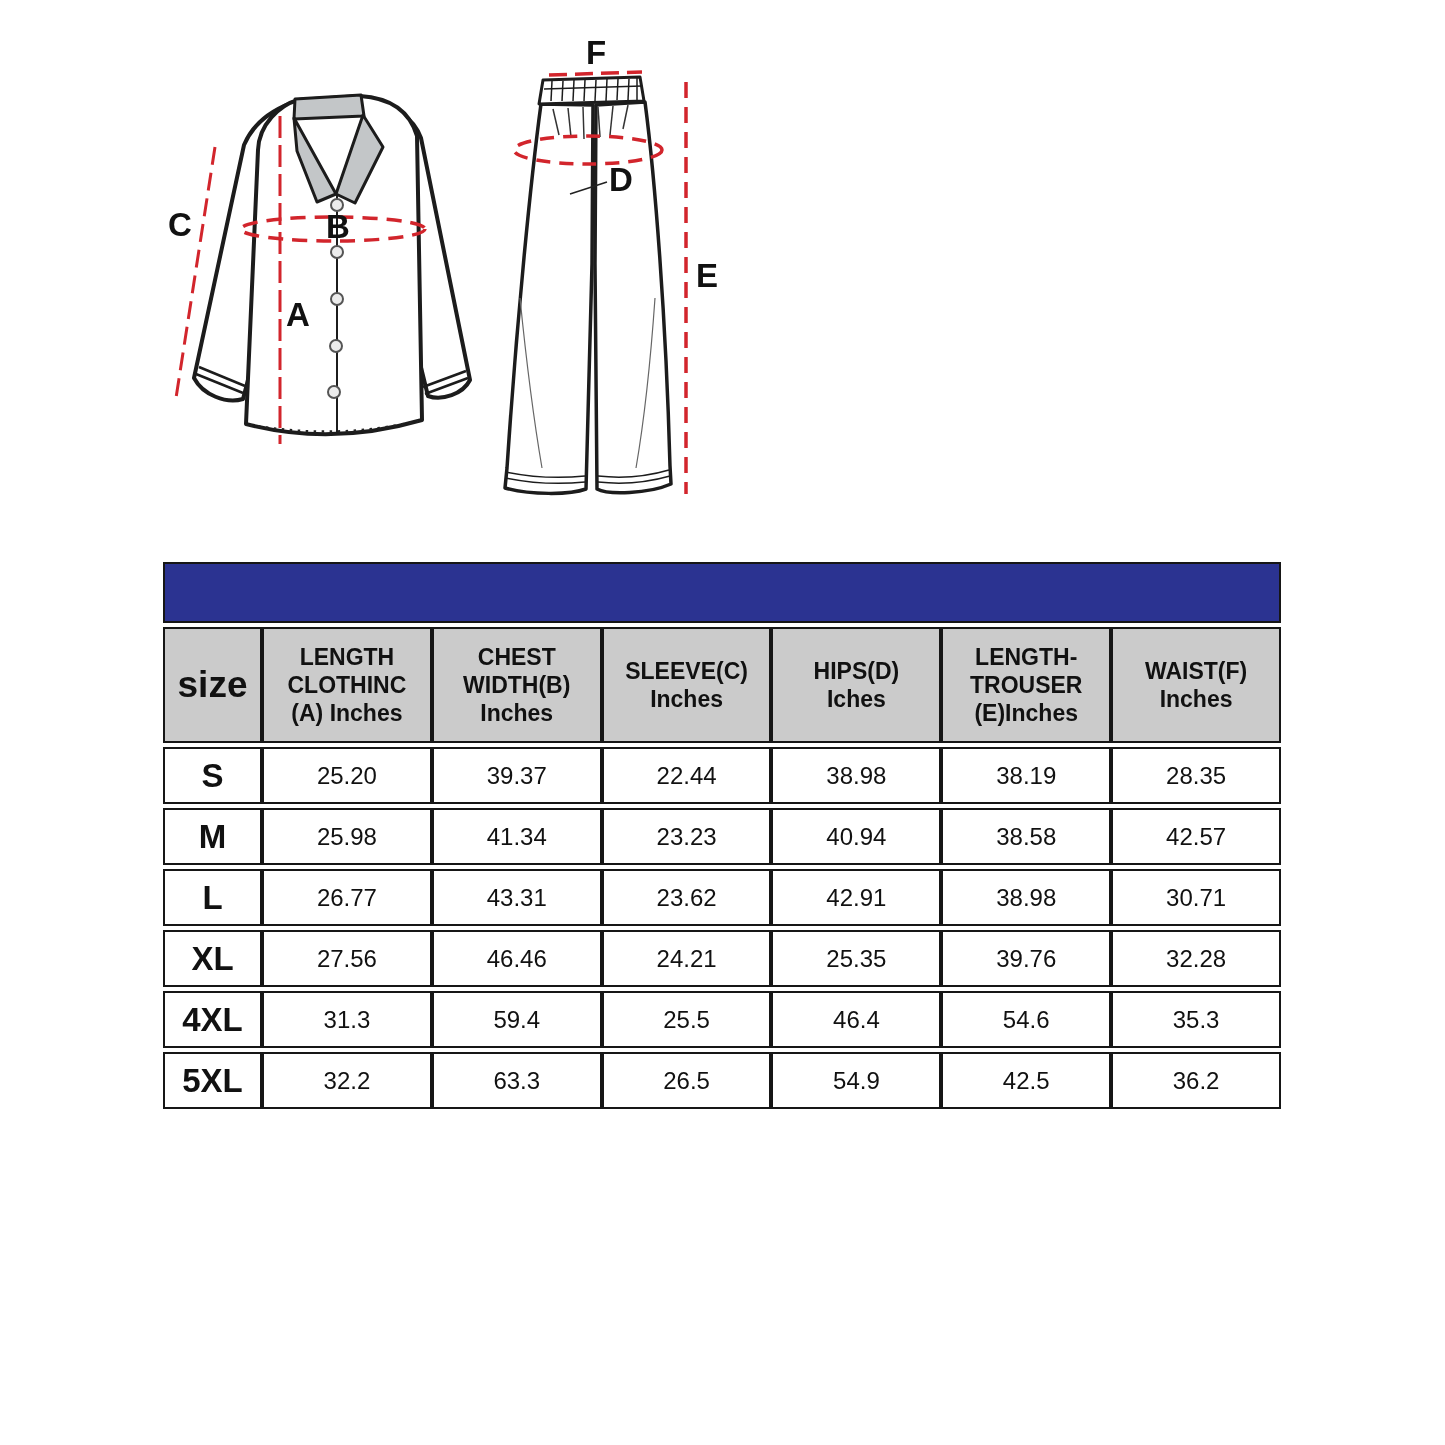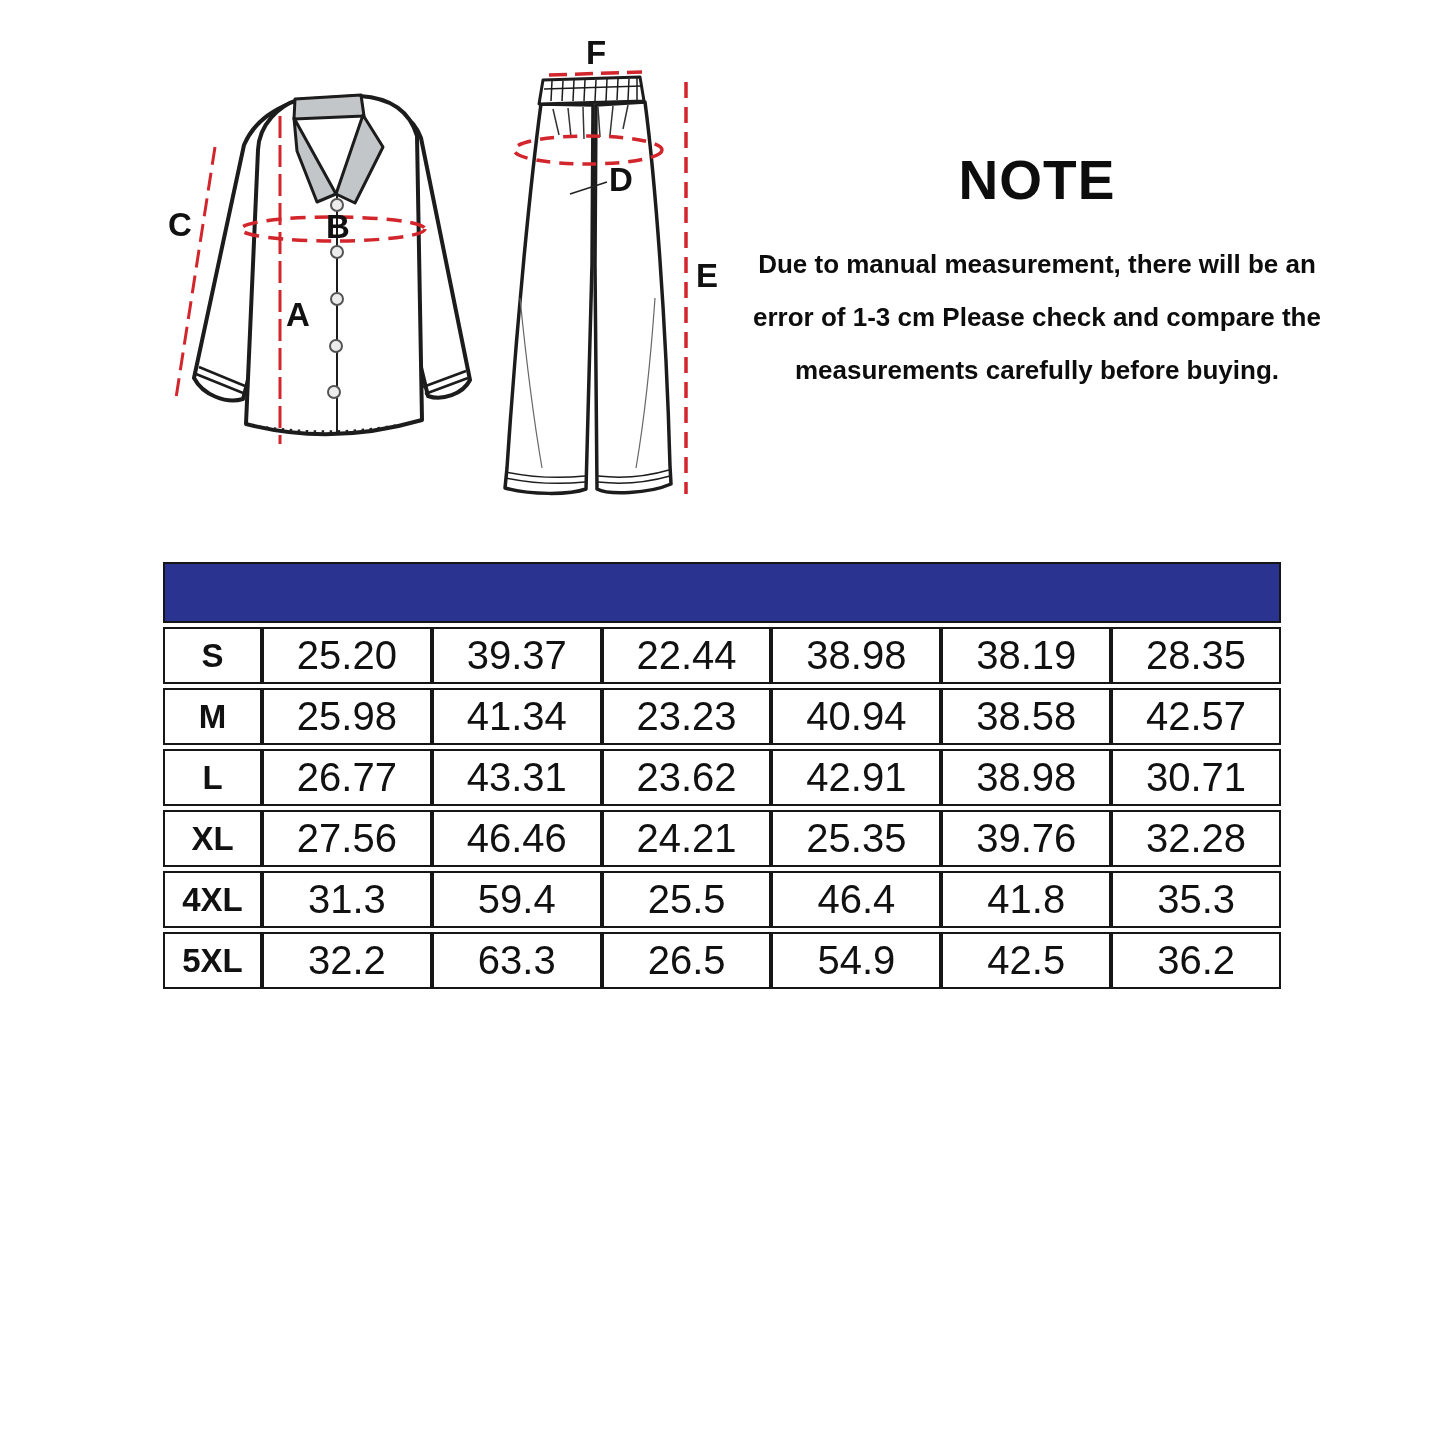--- a/index.html
+++ b/index.html
@@ -12,21 +12,21 @@
   .note{position:absolute;left:752px;top:148px;width:570px;text-align:center;color:#0d0d0d;}
   .note-title{font-size:55px;font-weight:900;letter-spacing:1px;margin:0 0 26px 0;}
   .note-line{font-size:26px;font-weight:bold;line-height:53px;margin:0;white-space:nowrap;}
 
   
   .size-table{position:absolute;left:163px;top:558px;width:1118px;border-collapse:separate;border-spacing:0 4px;table-layout:fixed;color:#111;}
   .size-table td,.size-table th{border:2px solid #161616;text-align:center;vertical-align:middle;background:#fff;padding:0;overflow:hidden;}
   .banner-cell{height:57px;border:2px solid #161616;}
   .head-row th{height:112px;background:transparent;font-size:23px;line-height:28px;font-weight:bold;white-space:pre-line;}
   .head-row th.size-th{font-size:37px;font-weight:bold;}
-  .data-row td{height:53px;font-size:40px;font-weight:400;}
+  .data-row td{height:53px;font-size:24px;font-weight:400;}
   .data-row td.szl{font-size:33px;font-weight:bold;}
 </style>
 </head>
 <body>
 
 <div class="page">
 
   <svg class="diagram" width="620" height="520" viewBox="140 30 620 520">
 
     <g fill="#ffffff" stroke="#1c1c1c" stroke-width="4" stroke-linejoin="round">
@@ -108,40 +108,52 @@
     <g fill="#111" font-family="Liberation Sans, sans-serif" font-size="33" font-weight="bold" text-anchor="middle">
       <text x="180" y="238">C</text>
       <text x="298" y="328">A</text>
       <text x="338" y="240">B</text>
       <text x="621" y="193">D</text>
       <text x="707" y="289">E</text>
       <text x="596" y="66">F</text>
     </g>
   </svg>
 
-  <div class="note">
-    <h1 class="note-title">NOTE</h1>
-    <p class="note-line">Due to manual measurement, there will be an</p>
-    <p class="note-line">error of 1-3 cm Please check and compare the</p>
-    <p class="note-line">measurements carefully before buying.</p>
-  </div>
 
   <table class="size-table">
     <colgroup>
       <col style="width:99px">
         <col>
         <col>
         <col>
         <col>
         <col>
         <col>
     </colgroup>
     <tbody>
         <tr>
       <td class="banner-cell" colspan="7" style="background: rgb(43, 51, 145);"></td>
+    </tr>
+    <tr class="head-row" style="background: rgb(203, 203, 203);">
+      <th class="size-th">size</th>
+      <th>LENGTH
+CLOTHINC
+(A) Inches</th>
+      <th>CHEST
+WIDTH(B)
+Inches</th>
+      <th>SLEEVE(C)
+Inches</th>
+      <th>HIPS(D)
+Iches</th>
+      <th>LENGTH-
+TROUSER
+(E)Inches</th>
+      <th>WAIST(F)
+Inches</th>
     </tr>
     <tr class="data-row">
       <td class="szl">S</td>
       <td>25.20</td>
       <td>39.37</td>
       <td>22.44</td>
       <td>38.98</td>
       <td>38.19</td>
       <td>28.35</td>
     </tr>
@@ -171,21 +183,21 @@
       <td>25.35</td>
       <td>39.76</td>
       <td>32.28</td>
     </tr>
     <tr class="data-row">
       <td class="szl">4XL</td>
       <td>31.3</td>
       <td>59.4</td>
       <td>25.5</td>
       <td>46.4</td>
-      <td>41.8</td>
+      <td>54.6</td>
       <td>35.3</td>
     </tr>
     <tr class="data-row">
       <td class="szl">5XL</td>
       <td>32.2</td>
       <td>63.3</td>
       <td>26.5</td>
       <td>54.9</td>
       <td>42.5</td>
       <td>36.2</td>

